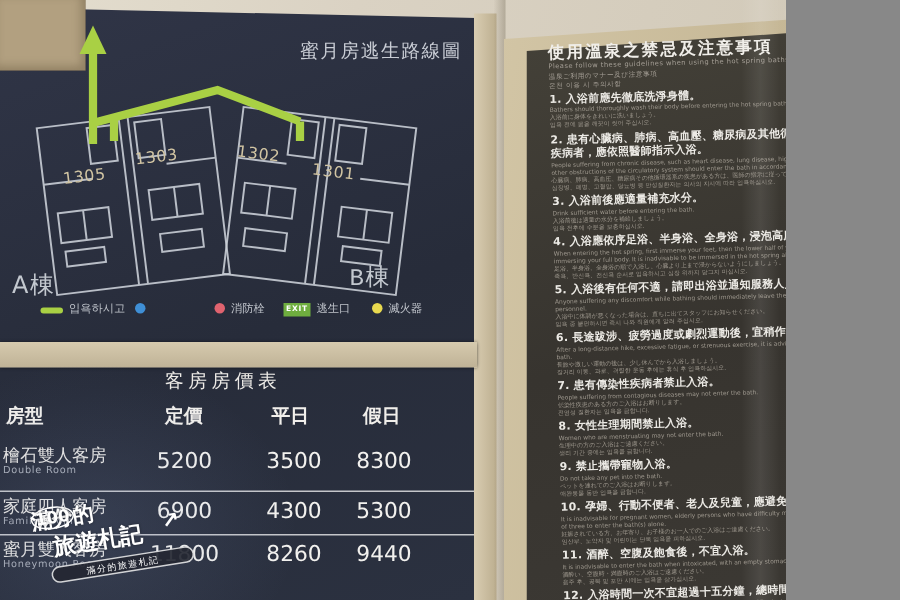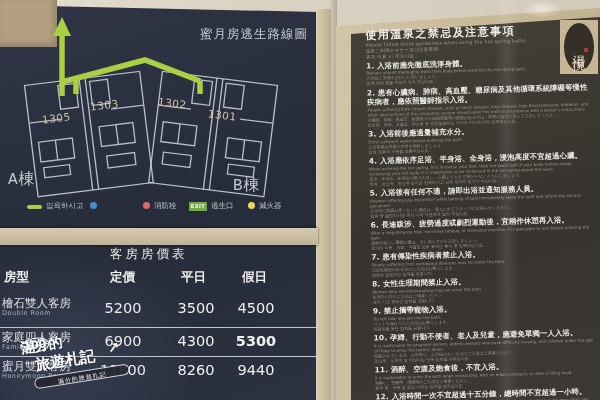--- a/index.html
+++ b/index.html
@@ -1,17 +1,17 @@
 <!DOCTYPE html>
 <html><head>
 <meta charset="utf-8">
 <style>
   html,body{margin:0;padding:0;background:#888;}
   #stage{
-    position:relative;width:600px;height:400px;overflow:hidden;
+    position:relative;width:524px;height:400px;overflow:hidden;
     background:linear-gradient(105deg,#e4decf 0%,#dad2c3 38%,#d0c8b7 100%);
     font-family:"DejaVu Sans","Liberation Sans",sans-serif;
   }
   #stage *{position:absolute;box-sizing:border-box;}
 
   
   .ls-panel{left:0;top:0;width:318px;height:400px;
     clip-path:polygon(0 5px,100% 12px,100% 100%,0 100%);
     background:linear-gradient(160deg,#303547 0%,#272c3a 55%,#2b3140 100%);}
   .ls-frame{left:316px;top:9px;width:15px;height:391px;
@@ -23,21 +23,21 @@
     box-shadow:inset -3px -3px 6px rgba(90,75,50,.35);}
   .ls-title{left:200px;top:26px;width:112px;font-size:12.5px;letter-spacing:1px;
     color:#c9cdd5;white-space:nowrap;}
   .map-svg{left:0;top:8px;width:318px;height:200px;}
   .roomnum{color:#d2c5a3;font-size:10.5px;letter-spacing:.5px;}
   #rn1305{left:42px;top:112px;transform:rotate(-7deg);}
   #rn1303{left:90px;top:99px;transform:rotate(-7deg);}
   #rn1302{left:158px;top:97px;transform:rotate(7deg);}
   #rn1301{left:208px;top:109px;transform:rotate(7deg);}
   .bldg{color:#c3c8cf;font-size:16px;letter-spacing:1px;}
-  #bldgA{left:8px;top:169px;font-family:Liberation Mono, monospace;} #bldgB{left:233px;top:175px;font-family:Liberation Mono, monospace;}
+  #bldgA{left:8px;top:180px;} #bldgB{left:233px;top:175px;font-family:Liberation Mono, monospace;}
   .lg-label{color:#bfc3ca;font-size:7.5px;top:201px;white-space:nowrap;}
   .lg-dash{left:27px;top:205px;width:15px;height:4px;border-radius:2px;background:#a9d044;}
   .lg-dot{width:7px;height:7px;border-radius:50%;top:202px;}
   .lg-blue{left:90px;background:#3f8fd6;}
   .lg-red{left:143px;background:#e0636f;}
   .lg-yellow{left:248px;background:#e8d94f;}
   .lg-exit{left:189px;top:202px;width:18px;height:9px;background:#6fae3f;
     color:#fff;font-size:5px;font-weight:bold;text-align:center;line-height:9px;letter-spacing:.5px;}
   #lgl1{left:46px;} #lgl2{left:110px;margin-top:31px;} #lgl3{left:154px;} #lgl4{left:211px;} #lgl5{left:259px;font-family:Liberation Mono, monospace;}
 
@@ -46,21 +46,21 @@
   .pt-head{top:269px;font-size:12.5px;font-weight:600;color:#f1efeb;white-space:nowrap;}
   #ph0{left:4px;} #ph1{left:110px;} #ph2{left:181px;} #ph3{left:242px;}
   .pt-name{left:2px;font-size:11.5px;color:#e9e7e3;white-space:nowrap;}
   .pt-en{left:2px;font-size:6.5px;color:#a9adb6;letter-spacing:.5px;white-space:nowrap;}
   .pt-num{font-size:14.5px;color:#f2f1ee;width:56px;text-align:center;white-space:nowrap;}
   .pt-sep{left:0;width:316px;height:1px;background:rgba(250,250,250,.75);}
   #pr1n{top:296px;} #pr1e{top:309px;}
   #pv10{left:95px;top:300px;} #pv11{left:168px;top:300px;} #pv12{left:228px;top:300px;}
   #sep1{top:327px;}
   #pr2n{top:330px;} #pr2e{top:343px;}
-  #pv20{left:95px;top:333px;} #pv21{left:168px;top:333px;} #pv22{left:228px;top:333px;font-weight:bold;}
+  #pv20{left:95px;top:333px;} #pv21{left:168px;top:333px;} #pv22{left:228px;top:333px;}
   #sep2{top:356px;}
   #pr3n{top:359px;} #pr3e{top:372px;}
   #pv30{left:92px;top:362px;width:62px;} #pv31{left:168px;top:362px;} #pv32{left:228px;top:362px;}
 
   
   .wm{left:24px;top:328px;width:150px;height:70px;transform:rotate(-9deg);color:#fff;z-index:6;}
   .wm-l1{left:0;top:0;font-size:14px;font-weight:bold;white-space:nowrap;
     text-shadow:0 0 2px rgba(0,0,0,.4);}
   .wm-circ{position:relative;display:inline-block;border:1.5px solid #fff;border-radius:50%;
     padding:0 2px;font-size:11px;}
@@ -184,21 +184,21 @@
   <div class="pt-title">客房房價表</div>
   <div class="pt-head" id="ph0">房型</div>
   <div class="pt-head" id="ph1">定價</div>
   <div class="pt-head" id="ph2">平日</div>
   <div class="pt-head" id="ph3">假日</div>
 
   <div class="pt-name" id="pr1n">檜石雙人客房</div>
   <div class="pt-en" id="pr1e">Double Room</div>
   <div class="pt-num" id="pv10">5200</div>
   <div class="pt-num" id="pv11">3500</div>
-  <div class="pt-num" id="pv12">4500</div>
+  <div class="pt-num" id="pv12">8300</div>
   <div class="pt-sep" id="sep1"></div>
 
   <div class="pt-name" id="pr2n">家庭四人客房</div>
   <div class="pt-en" id="pr2e">Family Room</div>
   <div class="pt-num" id="pv20">6900</div>
   <div class="pt-num" id="pv21">4300</div>
   <div class="pt-num" id="pv22">5300</div>
   <div class="pt-sep" id="sep2"></div>
 
   <div class="pt-name" id="pr3n">蜜月雙人客房</div>

